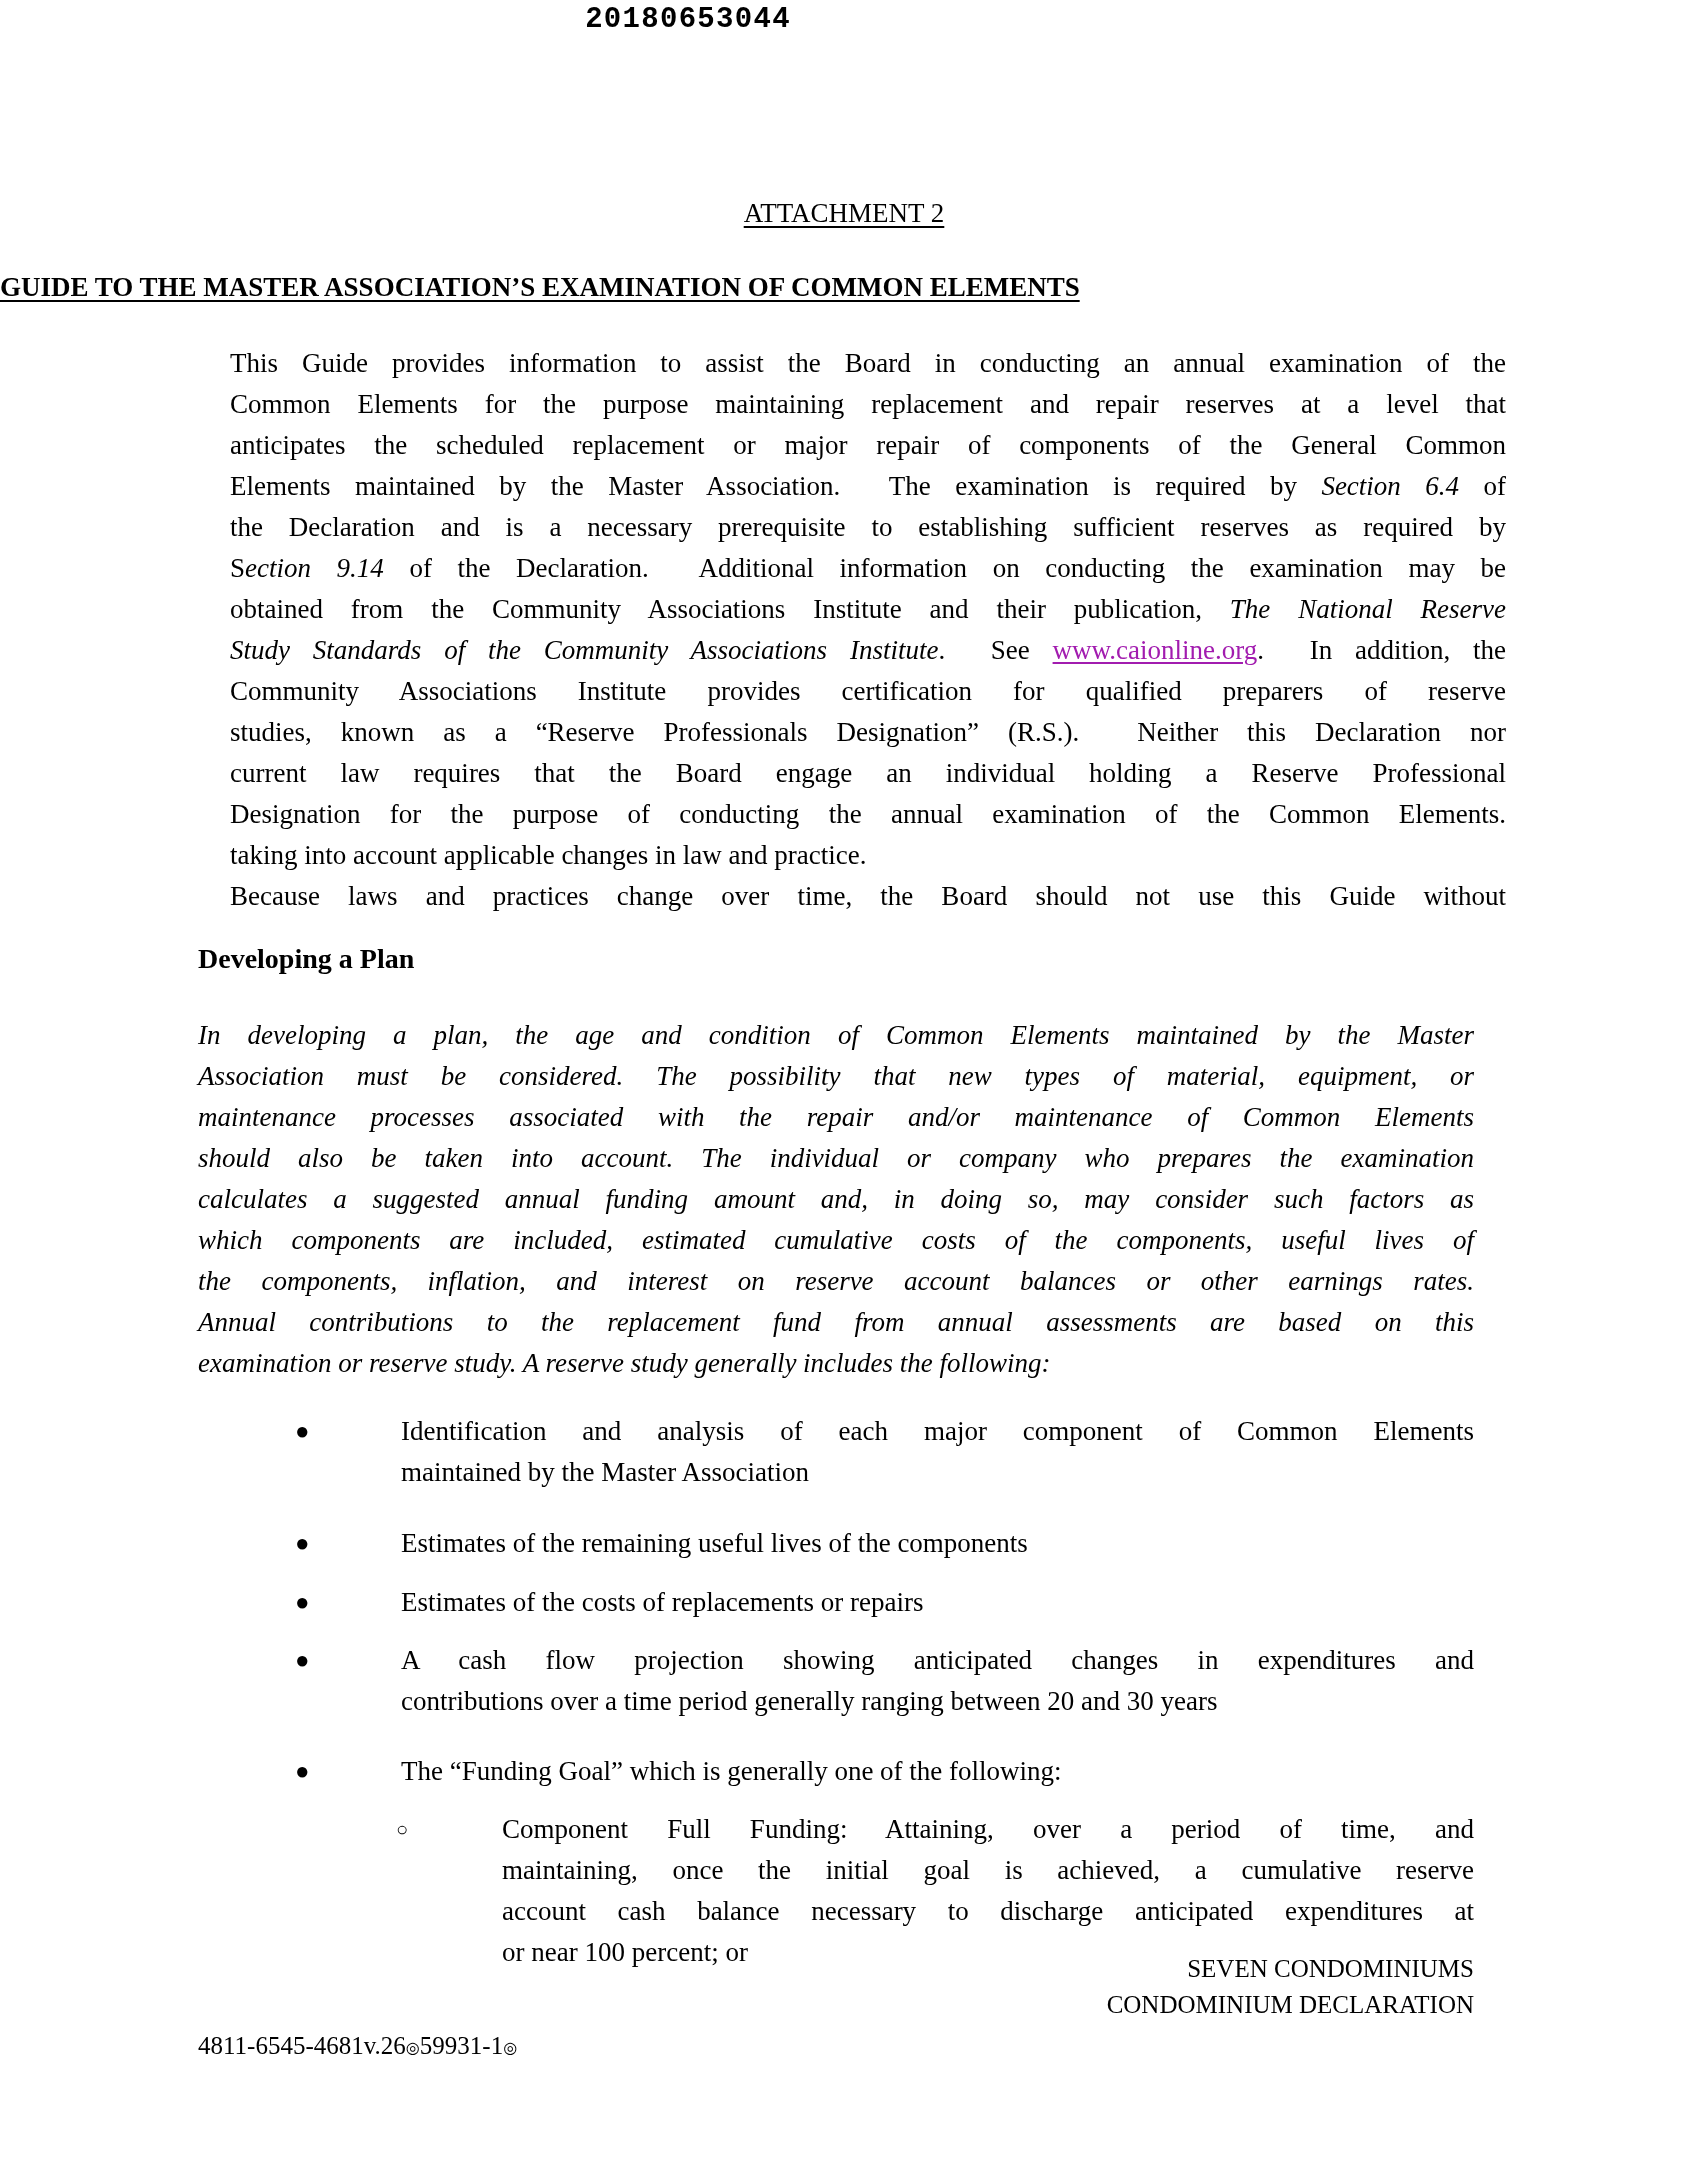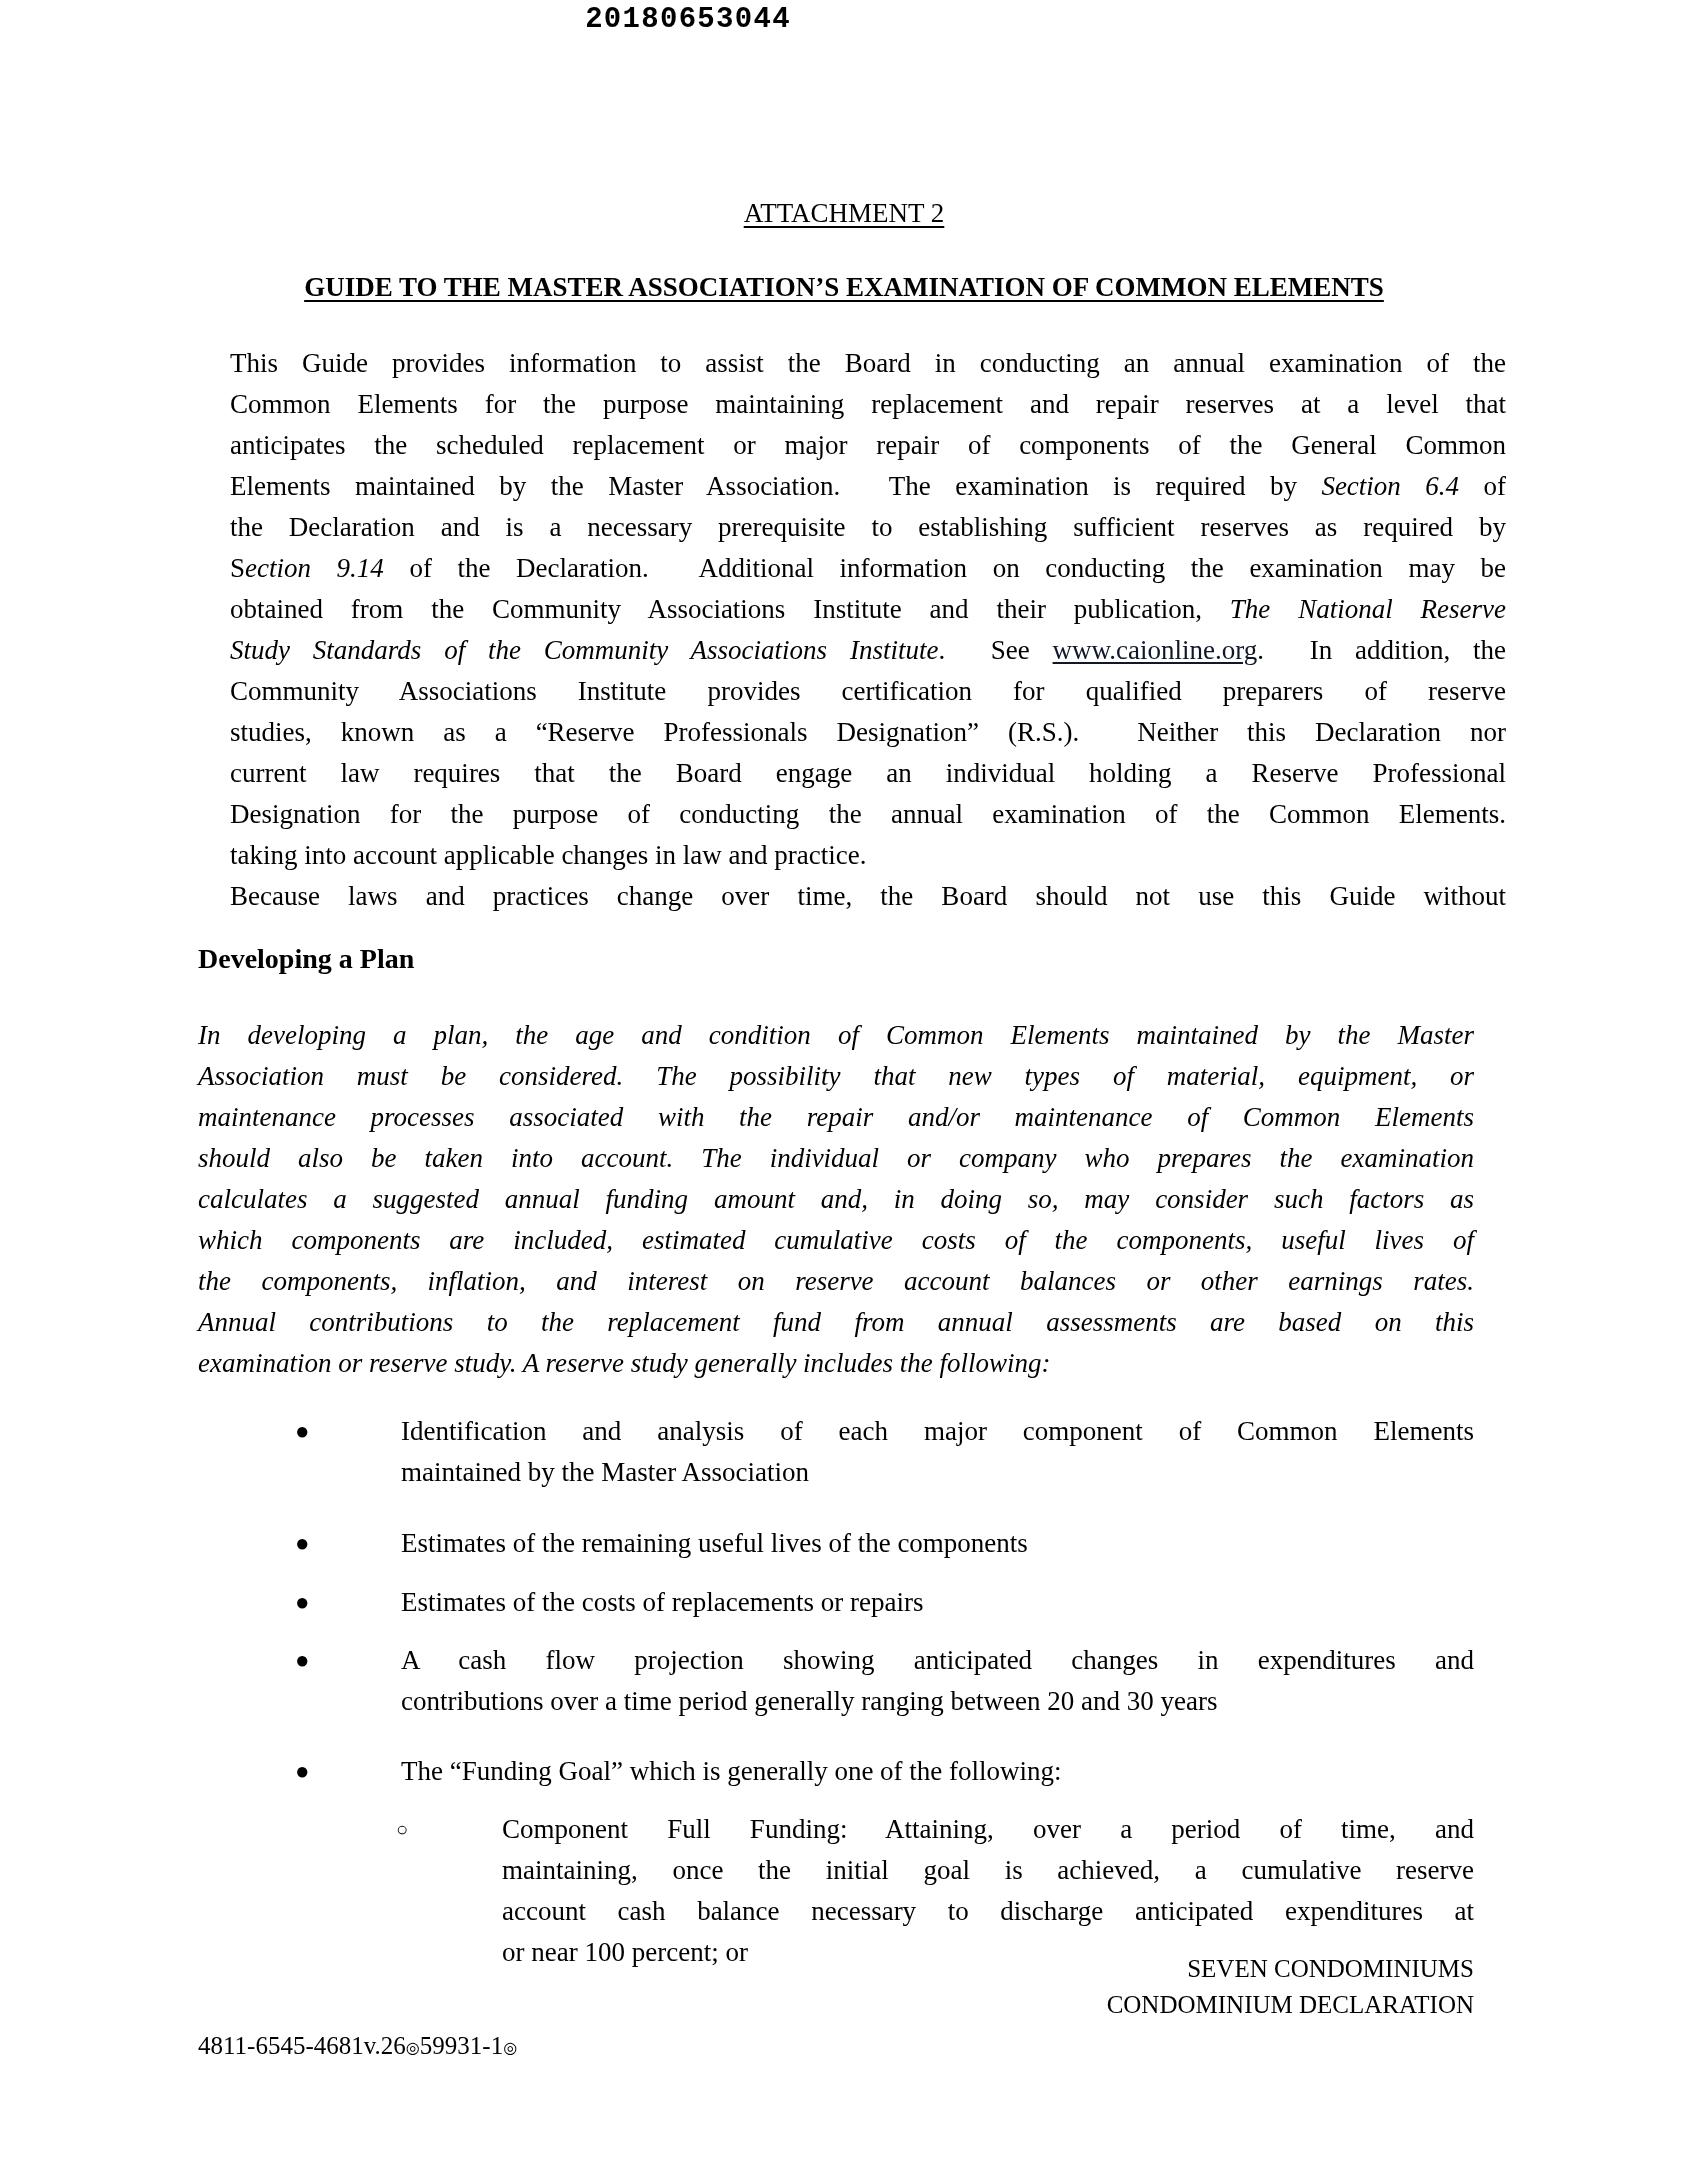--- a/index.html
+++ b/index.html
@@ -6,21 +6,21 @@
   body { width: 1688px; height: 2183px; position: relative; overflow: hidden; color: #000; }
   .page { position: absolute; left: 0; top: 0; width: 1688px; height: 2183px; background: #fff; }
   .serif { font-family: "Liberation Serif", "DejaVu Serif", serif; }
   .mono { font-family: "Liberation Mono", "DejaVu Sans Mono", monospace; }
 
   .docnum { position: absolute; top: 2.6px; left: 0; width: 1376px; text-align: center;
             font-size: 29px; font-weight: bold; letter-spacing: 1.3px; }
 
   .title1 { position: absolute; top: 198px; left: 0; width: 1688px; text-align: center;
             font-size: 27px; text-decoration: underline; text-underline-offset: 4px; text-decoration-thickness: 2px; }
-  .title2 { position: absolute; top: 272px; left: 0; width: 1688px; text-align: center;
+  .title2 { position: absolute; top: 272px; left: 0; width: 1688px; text-align: left;
             font-size: 27px; font-weight: bold; text-decoration: underline; text-underline-offset: 4px; text-decoration-thickness: 2px; }
 
   .block { position: absolute; left: 198px; width: 1276px; font-size: 27px; }
   .line { height: 41px; line-height: 41px; white-space: nowrap; text-align: justify; text-align-last: justify; }
   .line.last { text-align-last: left; }
   .line span { white-space: pre; }
   .it { font-style: italic; }
   .ul { text-decoration: underline; text-underline-offset: 3.3px; text-decoration-thickness: 2px; }
 
   .h2 { position: absolute; left: 198px; top: 943px; font-size: 28px; font-weight: bold; }
@@ -46,21 +46,21 @@
   <div class="title2 serif">GUIDE TO THE MASTER ASSOCIATION’S EXAMINATION OF COMMON ELEMENTS</div>
 
   <div class="block serif" id="intro" style="top:343px;margin-left:32px;">
       <div class="line"><span>This Guide provides information to assist the Board in conducting an annual examination of the</span></div>
       <div class="line"><span>Common Elements for the purpose maintaining replacement and repair reserves at a level that</span></div>
       <div class="line"><span>anticipates the scheduled replacement or major repair of components of the General Common</span></div>
       <div class="line"><span>Elements maintained by the Master Association.  The examination is required by </span><span class="it">Section 6.4</span><span> of</span></div>
       <div class="line"><span>the Declaration and is a necessary prerequisite to establishing sufficient reserves as required by</span></div>
       <div class="line"><span>S</span><span class="it">ection 9.14</span><span> of the Declaration.  Additional information on conducting the examination may be</span></div>
       <div class="line"><span>obtained from the Community Associations Institute and their publication, </span><span class="it">The National Reserve</span></div>
-      <div class="line"><span class="it">Study Standards of the Community Associations Institute</span><span>.  See </span><a class="ul" style="color: #0f172a;">www.caionline.org</a><span>.  In addition, the</span></div>
+      <div class="line"><span class="it">Study Standards of the Community Associations Institute</span><span>.  See </span><a class="ul" style="color: #a21caf;">www.caionline.org</a><span>.  In addition, the</span></div>
       <div class="line"><span>Community Associations Institute provides certification for qualified preparers of reserve</span></div>
       <div class="line"><span>studies, known as a “Reserve Professionals Designation” (R.S.).  Neither this Declaration nor</span></div>
       <div class="line"><span>current law requires that the Board engage an individual holding a Reserve Professional</span></div>
       <div class="line"><span>Designation for the purpose of conducting the annual examination of the Common Elements.</span></div>
       <div class="line last"><span>taking into account applicable changes in law and practice.</span></div>
       <div class="line"><span>Because laws and practices change over time, the Board should not use this Guide without</span></div>
     </div>
 
   <div class="h2 serif">Developing a Plan</div>
 

